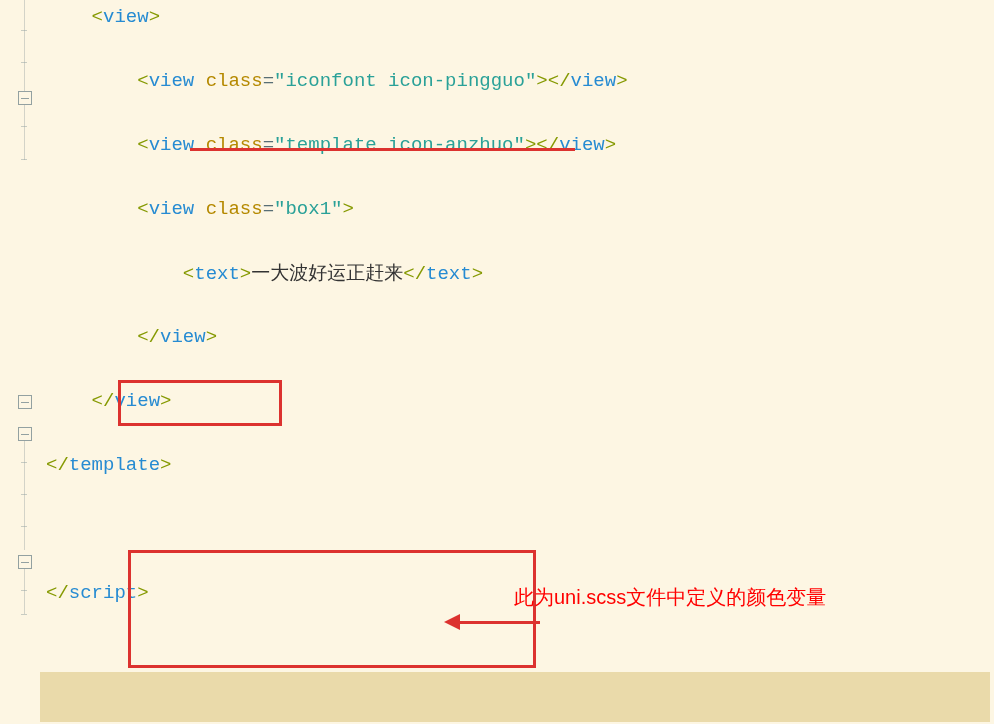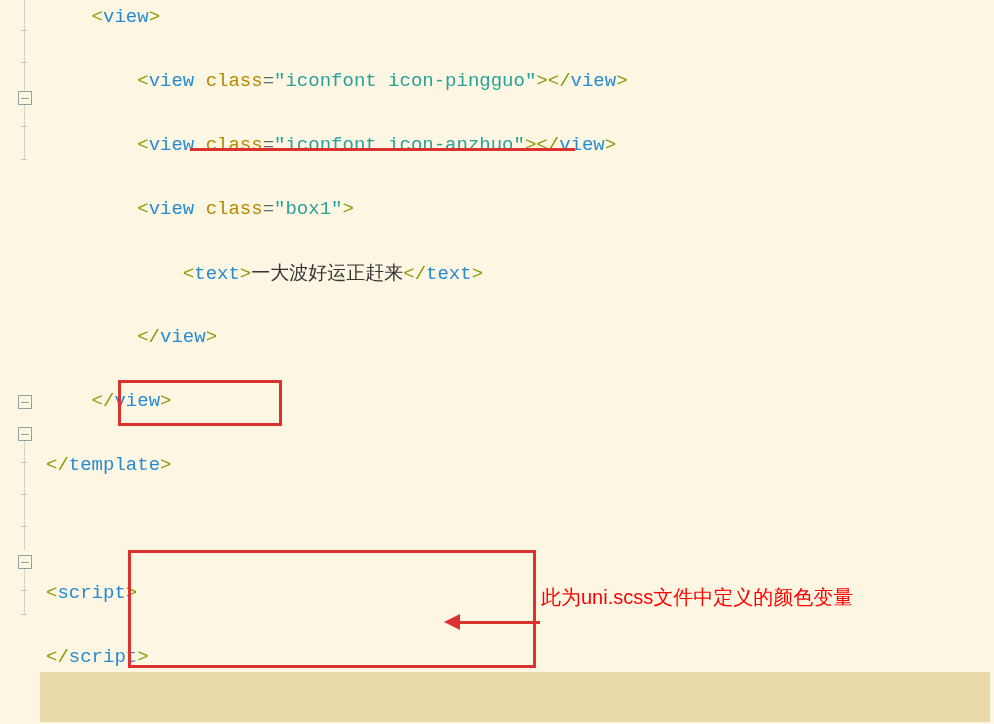--- a/index.html
+++ b/index.html
@@ -121,28 +121,27 @@
   <div class="tick" style="top:526px"></div>
   <div class="fold minus" style="top:555px"></div>
   <div class="guide" style="top:568px;height:46px"></div>
   <div class="tick" style="top:590px"></div>
   <div class="tick" style="top:614px"></div>
 </div>
 
 <div class="code" style="top:-31px">
 <div class="line"><span class="c-punc">    </span><span class="c-angle">&lt;</span><span class="c-tag">view</span><span class="c-angle">&gt;</span></div>
 <div class="line"><span>        </span><span class="c-angle">&lt;</span><span class="c-tag">view</span> <span class="c-attr">class</span><span class="c-punc">=</span><span class="c-val">"<span>iconfont icon-pingguo</span>"</span><span class="c-angle">&gt;&lt;/</span><span class="c-tag">view</span><span class="c-angle">&gt;</span></div>
-<div class="line"><span>        </span><span class="c-angle">&lt;</span><span class="c-tag">view</span> <span class="c-attr">class</span><span class="c-punc">=</span><span class="c-val">"<span>iconfont icon-anzhuo</span>"</span><span class="c-angle">&gt;&lt;/</span><span class="c-tag">view</span><span class="c-angle">&gt;</span></div>
+<div class="line"><span>        </span><span class="c-angle">&lt;</span><span class="c-tag">view</span> <span class="c-attr">class</span><span class="c-punc">=</span><span class="c-val">"<span>template icon-anzhuo</span>"</span><span class="c-angle">&gt;&lt;/</span><span class="c-tag">view</span><span class="c-angle">&gt;</span></div>
 <div class="line"><span>        </span><span class="c-angle">&lt;</span><span class="c-tag">view</span> <span class="c-attr">class</span><span class="c-punc">=</span><span class="c-val">"<span>box1</span>"</span><span class="c-angle">&gt;</span></div>
 <div class="line"><span>            </span><span class="c-angle">&lt;</span><span class="c-tag">text</span><span class="c-angle">&gt;</span><span class="c-textcontent" style="font-family:'Microsoft YaHei',sans-serif">一大波好运正赶来</span><span class="c-angle">&lt;/</span><span class="c-tag">text</span><span class="c-angle">&gt;</span></div>
 <div class="line"><span>        </span><span class="c-angle">&lt;/</span><span class="c-tag">view</span><span class="c-angle">&gt;</span></div>
 <div class="line"><span>    </span><span class="c-angle">&lt;/</span><span class="c-tag">view</span><span class="c-angle">&gt;</span></div>
 <div class="line"><span class="c-angle">&lt;/</span><span class="c-tag">template</span><span class="c-angle">&gt;</span></div>
 <div class="line"></div>
-<div class="line"><span class="c-angle">&lt;</span><span class="c-tag">script</span><span class="c-angle">&gt;</span></div>
 <div class="line"><span class="c-angle">&lt;/</span><span class="c-tag">script</span><span class="c-angle">&gt;</span></div>
 <div class="line"></div>
 
 
 
 
 
 
 
 
@@ -154,13 +153,13 @@
 
 <div class="underline-red" style="left:190px; top:148px; width:385px"></div>
 
 <div class="annot-box" style="left:118px; top:380px; width:158px; height:40px"></div>
 
 <div class="annot-box" style="left:128px; top:550px; width:402px; height:112px"></div>
 
 <div class="arrow-head" style="left:444px; top:614px"></div>
 <div class="arrow-body" style="left:460px; top:621px; width:80px"></div>
 
-<div class="annot-text" style="left:541px; top:581px">此为uni.scss文件中定义的颜色变量</div>
+<div class="annot-text" style="left:514px; top:581px">此为uni.scss文件中定义的颜色变量</div>
 
 </body></html>

